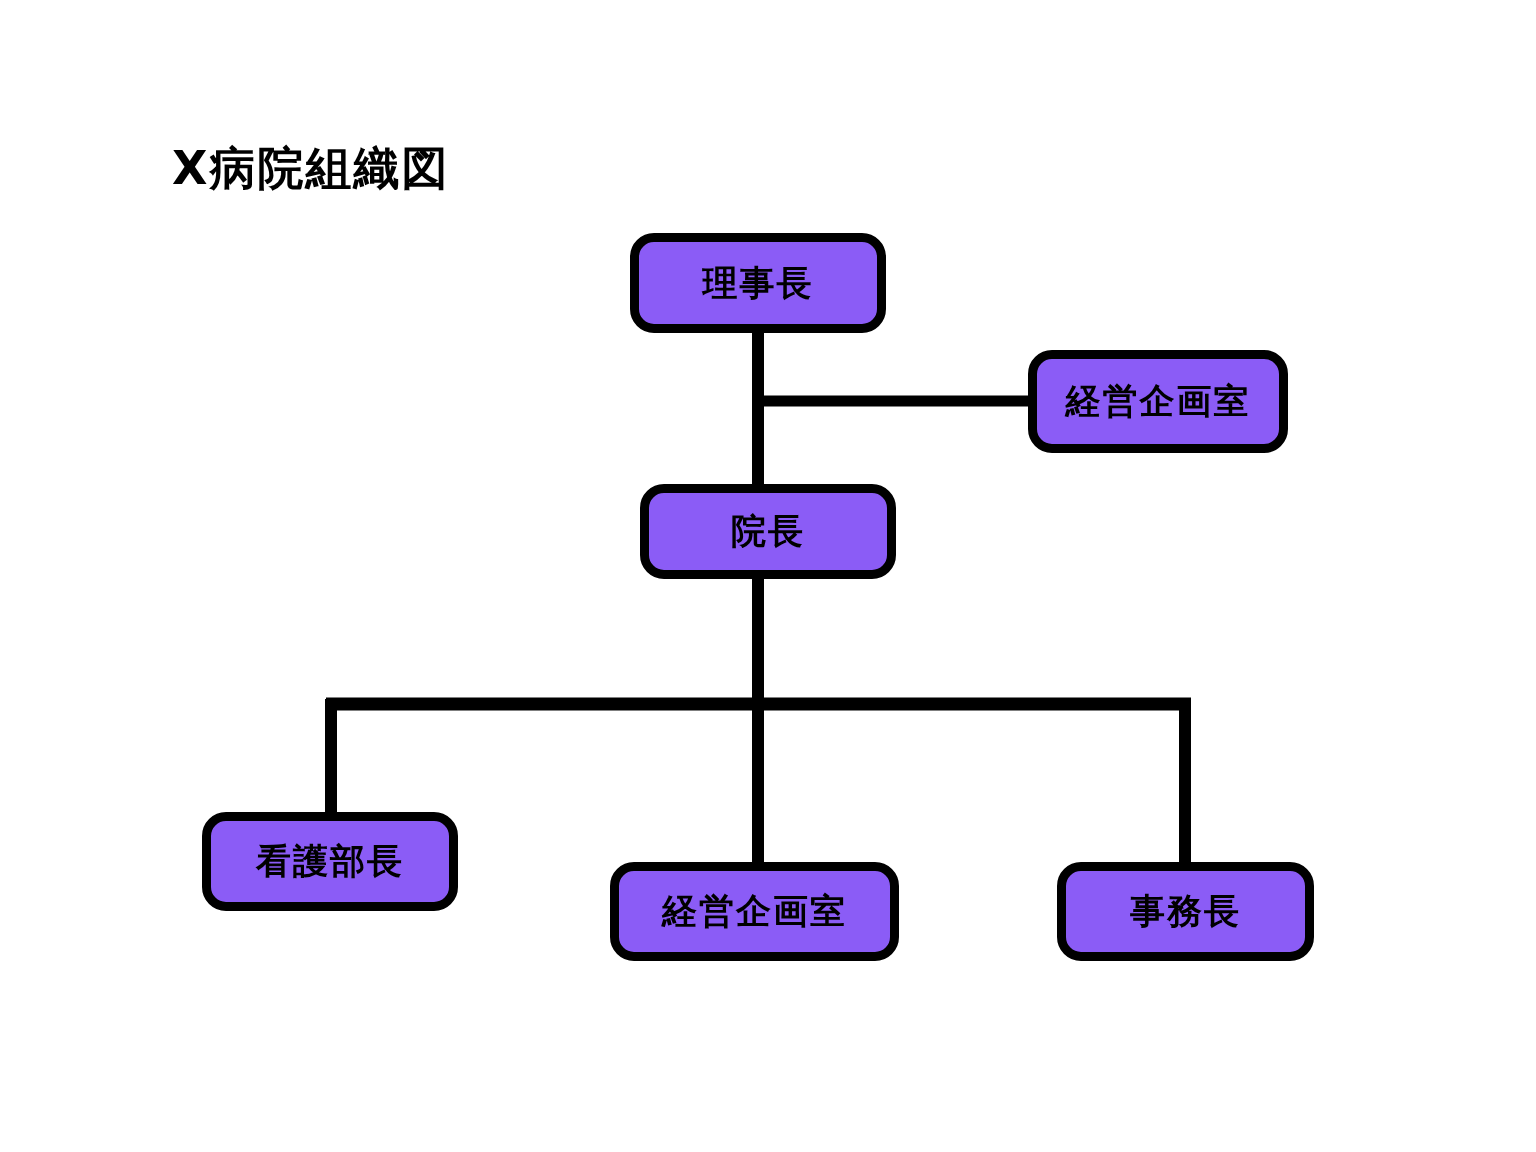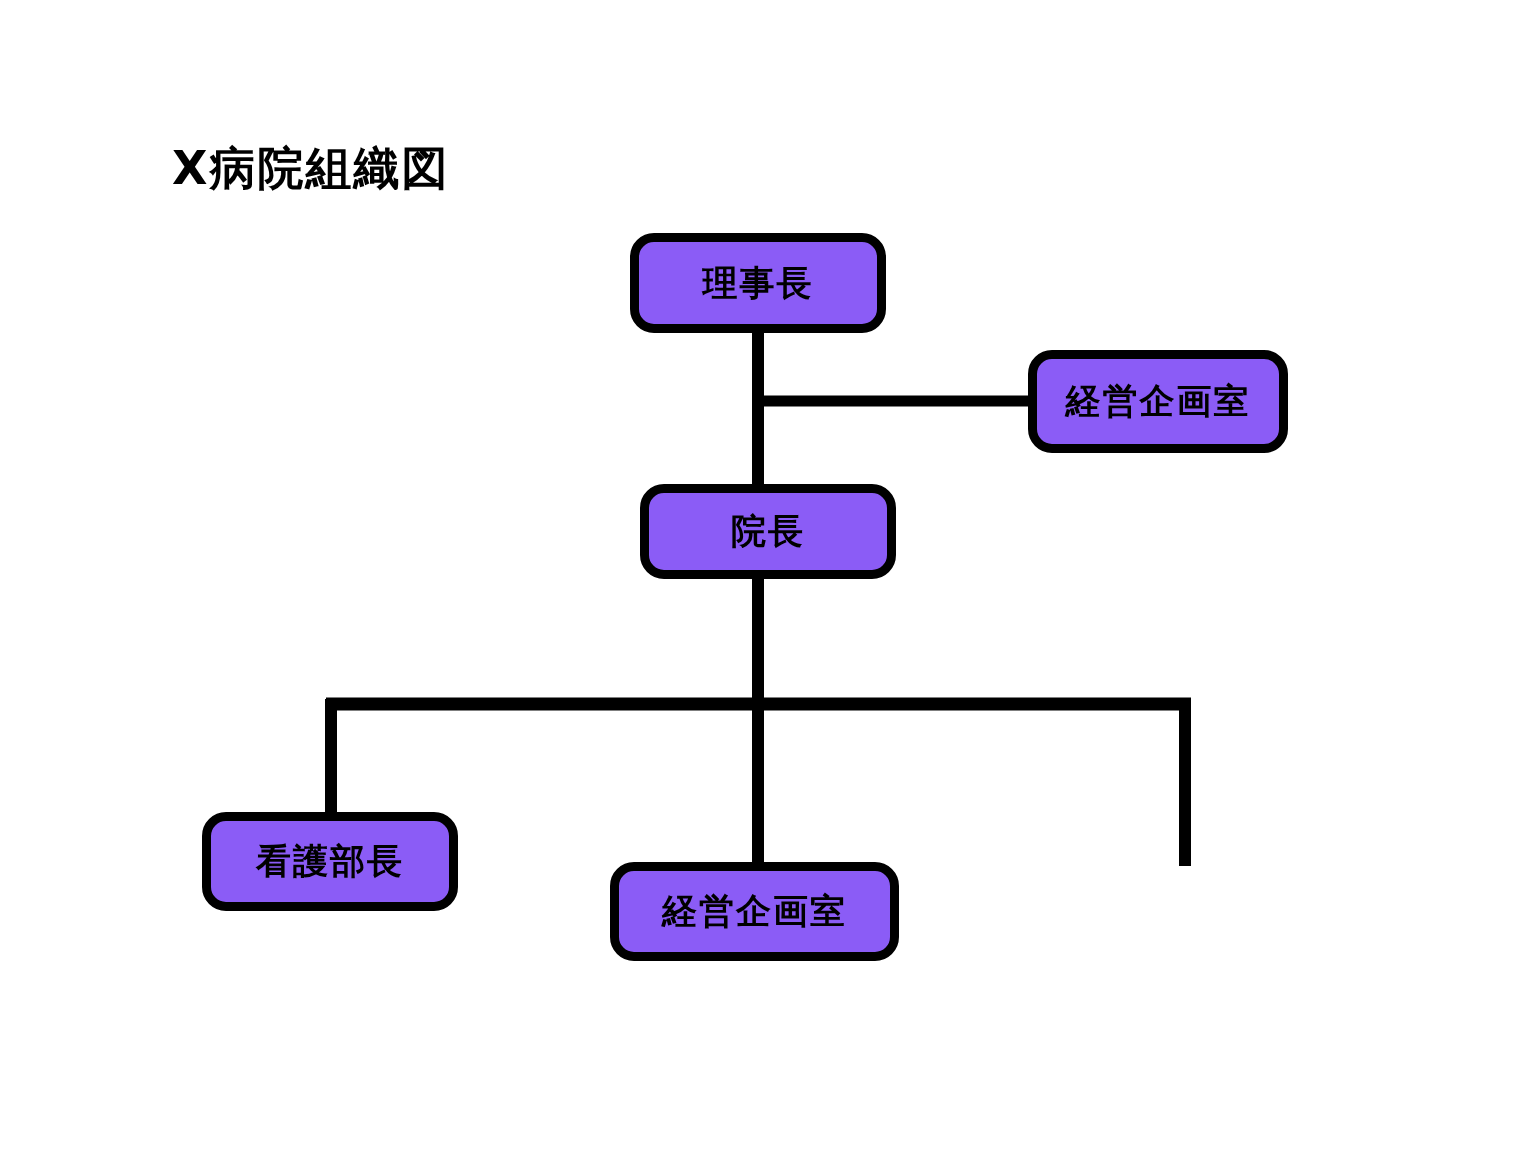--- a/index.html
+++ b/index.html
@@ -94,14 +94,17 @@
   </div>
 
   <div class="node node-nursing-director">
     <span class="label">看護部長</span>
   </div>
 
   <div class="node node-medical-support">
     <span class="label">経営企画室</span>
   </div>
 
+  <div class="node node-admin-director">
+    <span class="label">事務長</span>
+  </div>
 
 </div>
 
 </body></html>

